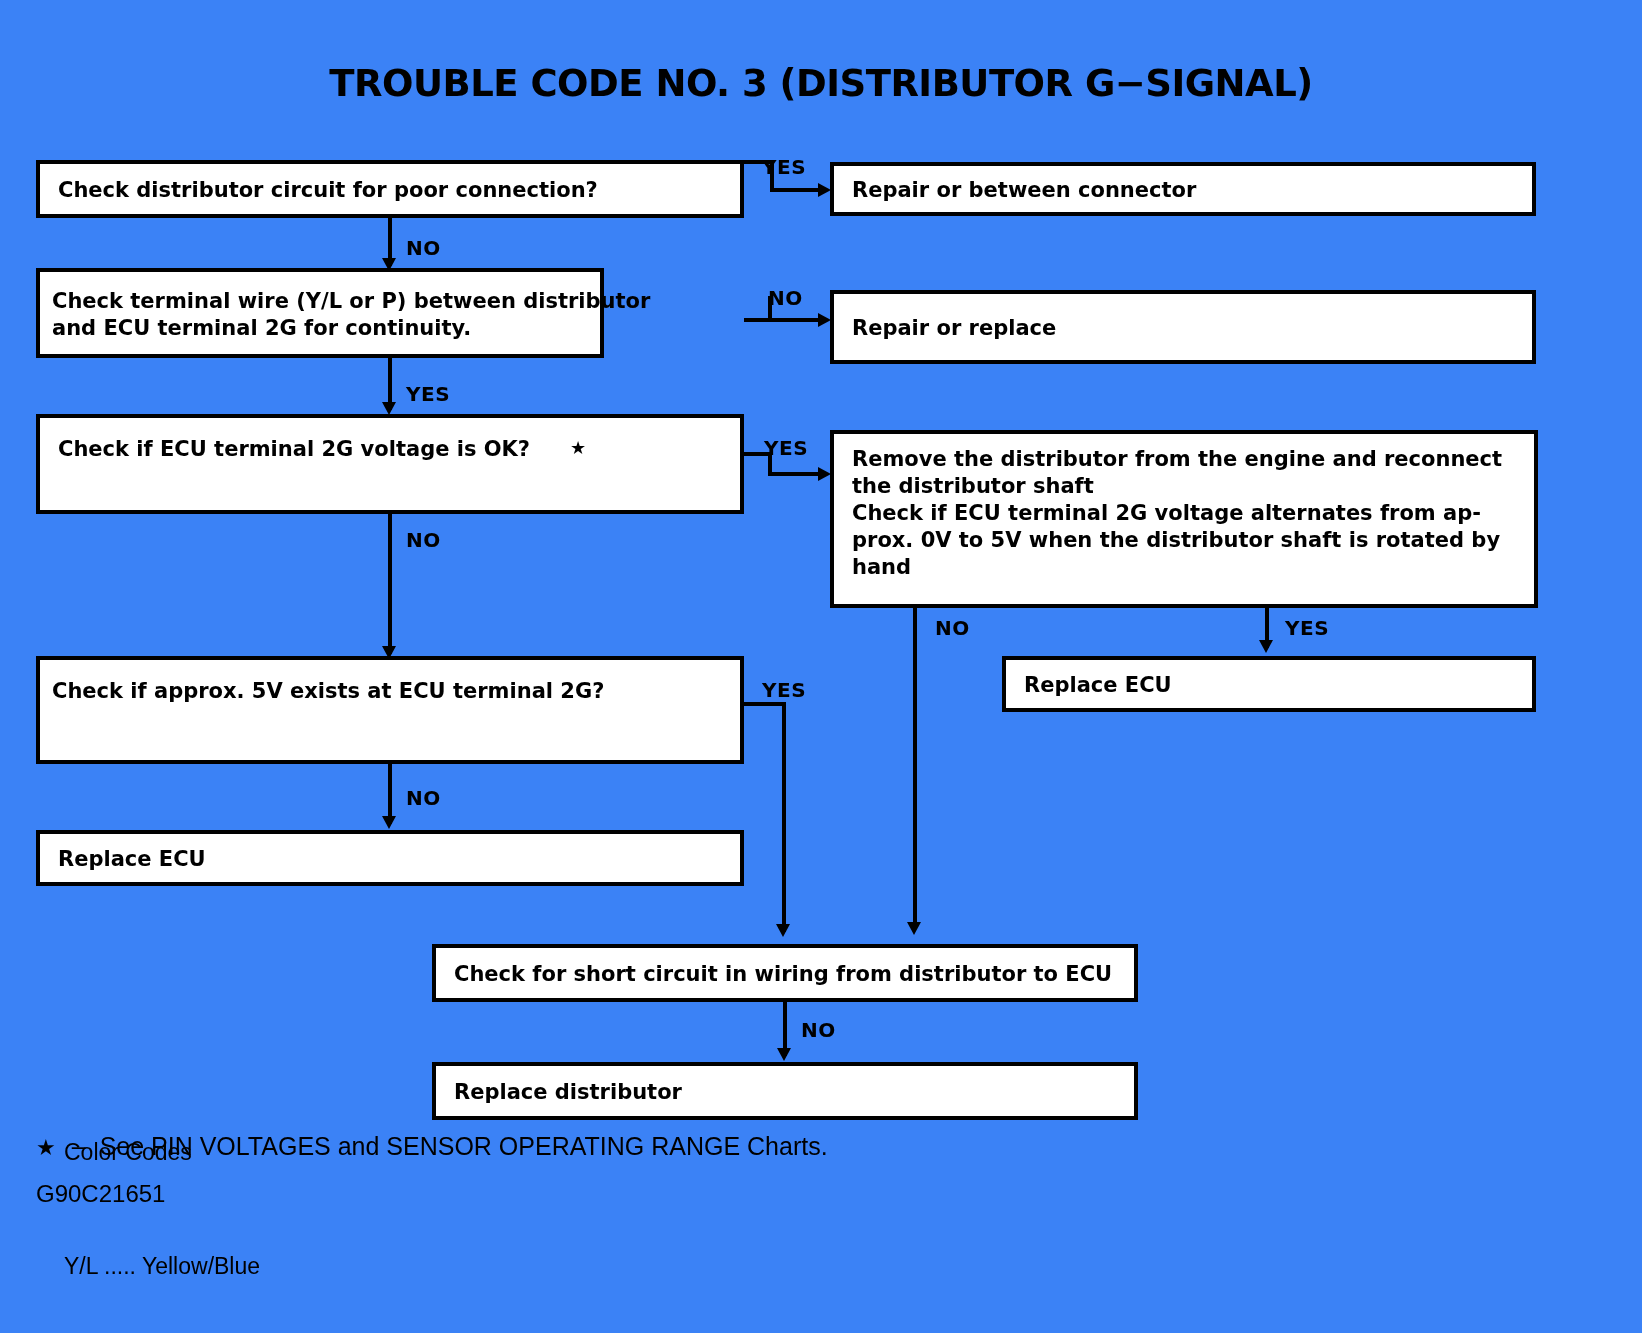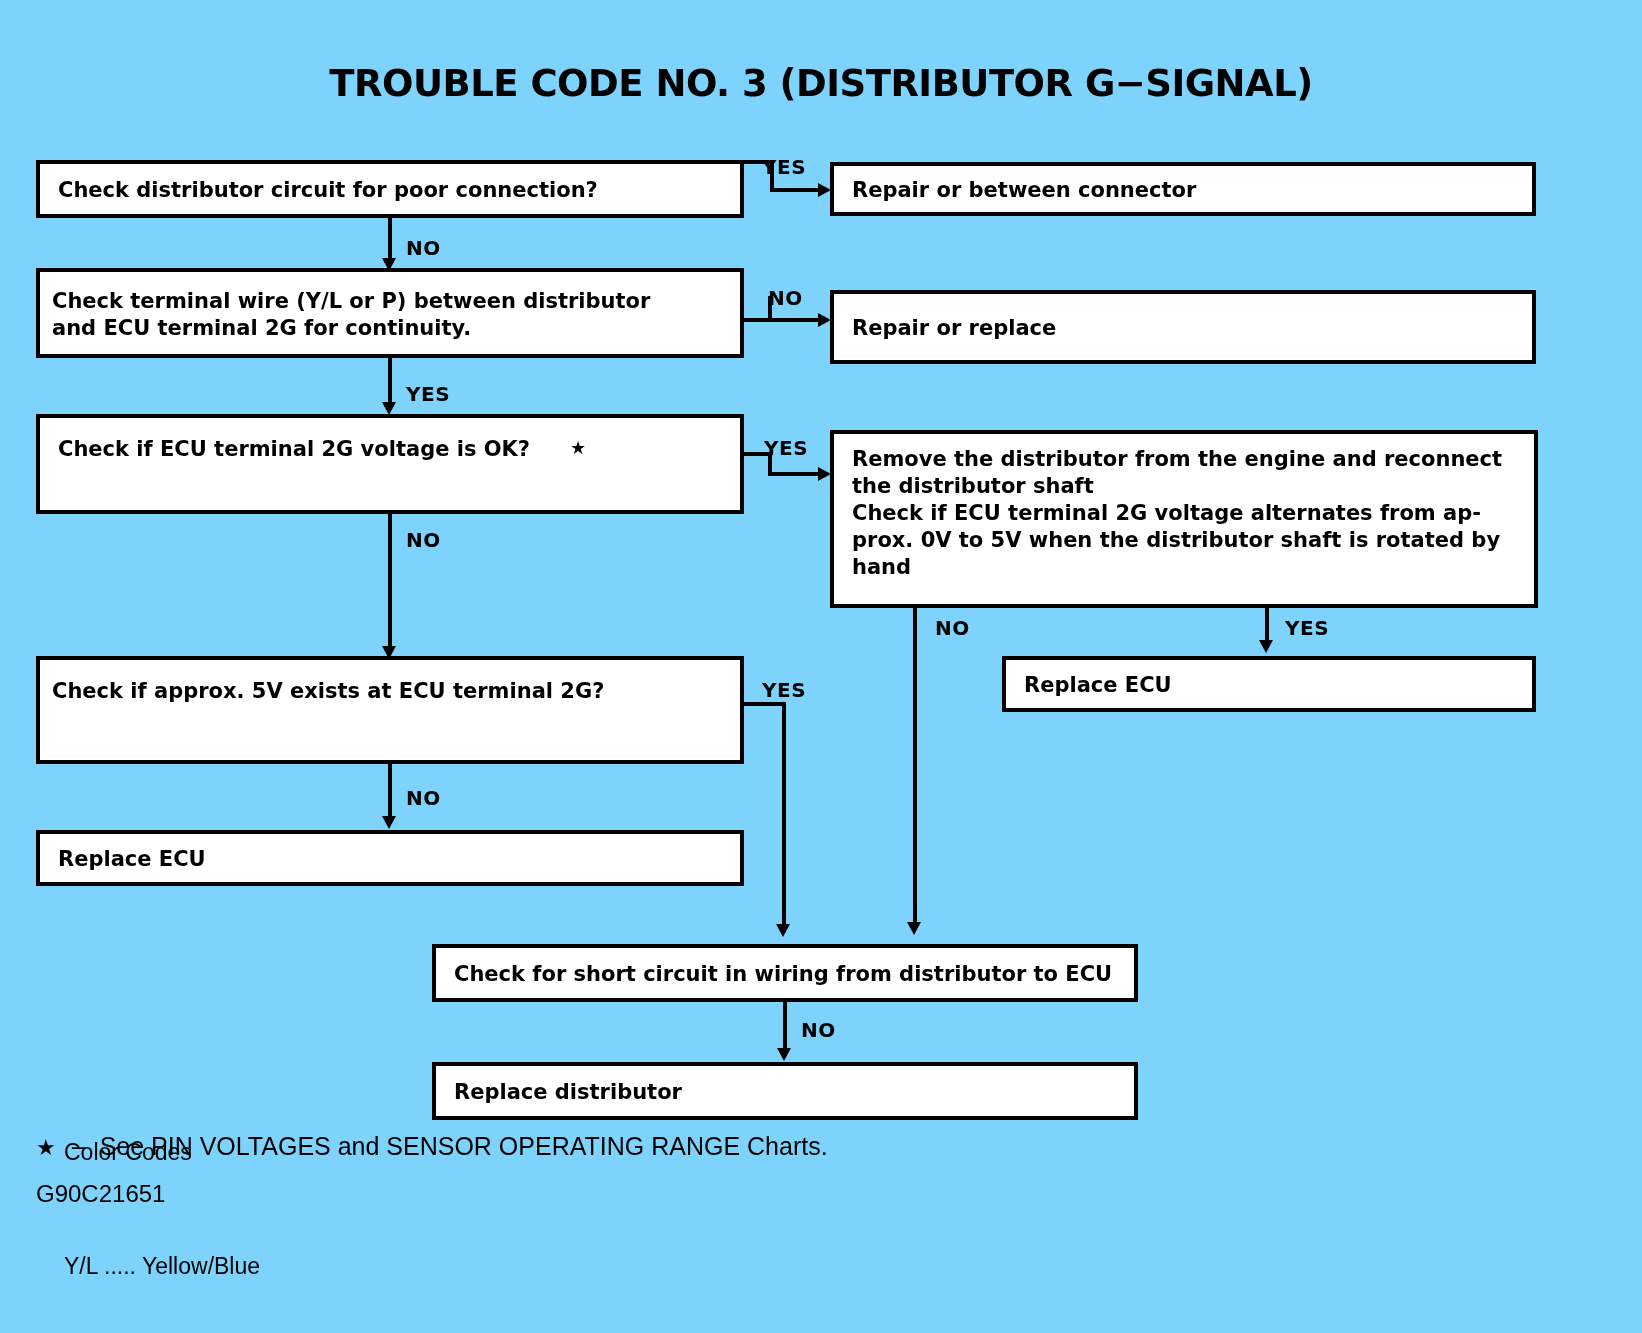--- a/index.html
+++ b/index.html
@@ -8,21 +8,21 @@
     background: #ffffff;
   }
   body {
     font-family: "Liberation Sans", sans-serif;
     color: #000000;
   }
   #page {
     position: relative;
     width: 1642px;
     height: 1333px;
-    background: #7dd3fc;
+    background: #3b82f6;
     overflow: hidden;
   }
 
   
   .title {
     position: absolute;
     left: 0;
     top: 62px;
     width: 1642px;
     text-align: center;
@@ -128,21 +128,21 @@
   <div class="vline" style="left:770px; top:160px; height:32px;"></div>
   <div class="hline" style="left:744px; top:160px; width:30px;"></div>
   <div class="hline" style="left:770px; top:188px; width:52px;"></div>
   <div class="arrow-right" style="left:818px; top:183px;"></div>
   <div class="blabel" style="left:762px; top:155px;">YES</div>
 
   <div class="vline" style="left:388px; top:218px; height:48px;"></div>
   <div class="arrow-down" style="left:382px; top:258px;"></div>
   <div class="blabel" style="left:406px; top:236px;">NO</div>
 
-  <div class="box" style="left:36px; top:268px; width:708px; height:90px; padding-top:16px;padding-left:12px;">
+  <div class="box" style="left:36px; top:268px; width:568px; height:90px; padding-top:16px;padding-left:12px;">
     <span class="line">Check terminal wire (Y/L or P) between distributor</span>
     <span class="line">and ECU terminal 2G for continuity.</span>
   </div>
 
   <div class="box vcenter" style="left:830px; top:290px; width:706px; height:74px;">
     <span class="line">Repair or replace</span>
   </div>
 
   <div class="hline" style="left:744px; top:318px; width:28px;"></div>
   <div class="vline" style="left:768px; top:296px; height:26px;"></div>

